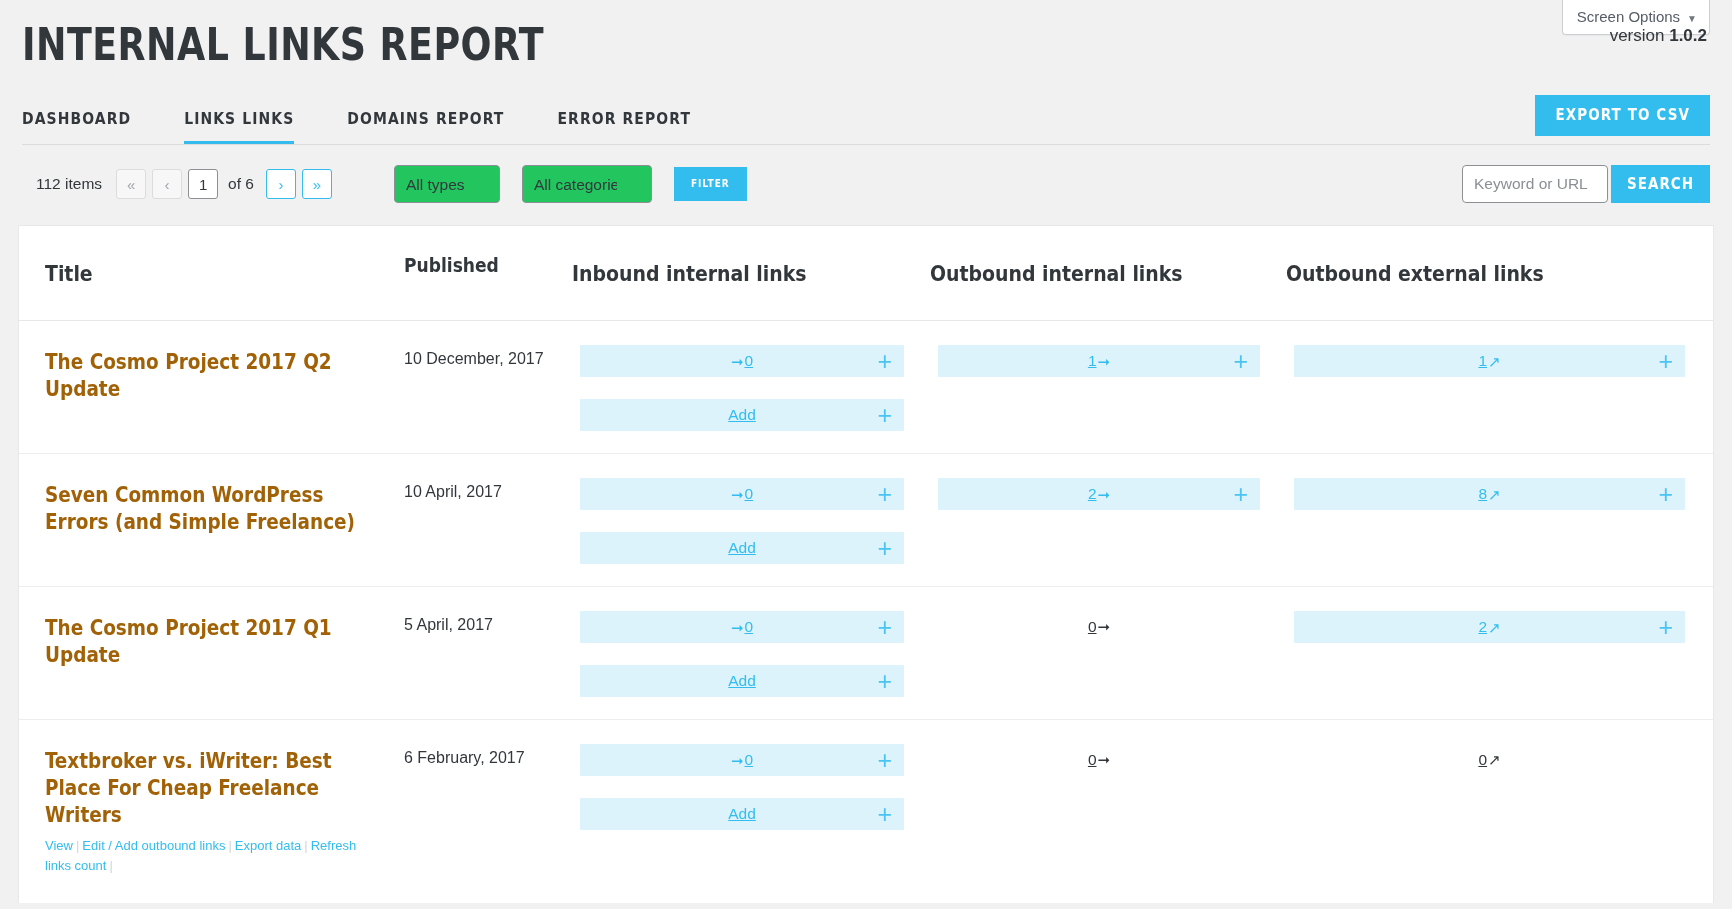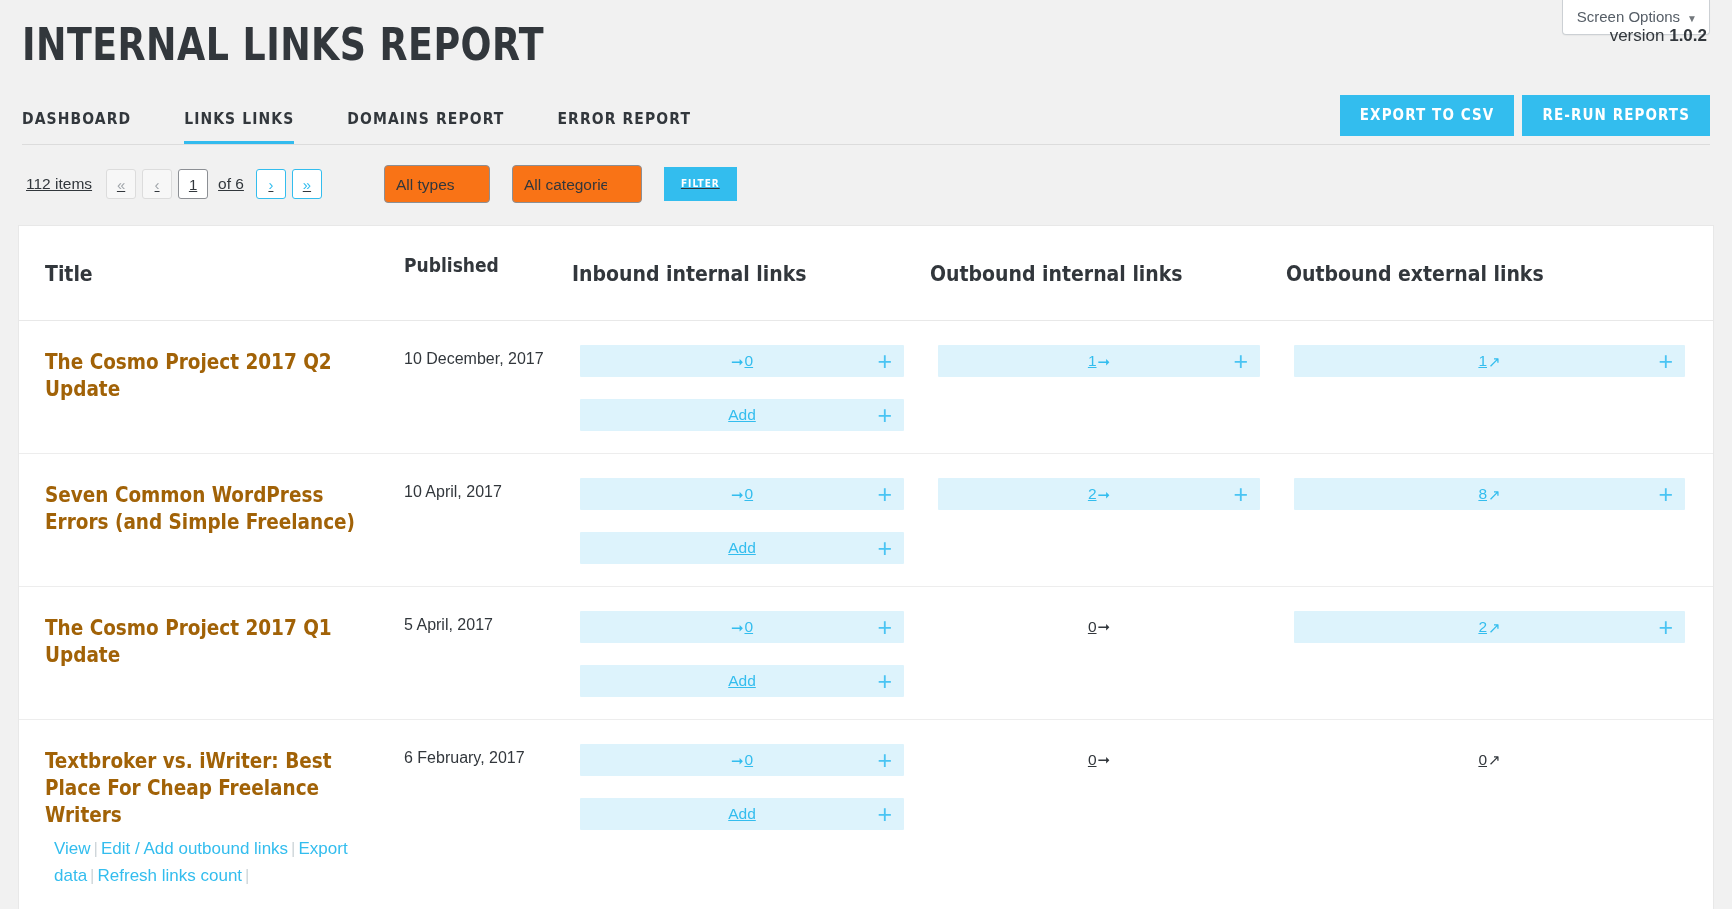--- a/index.html
+++ b/index.html
@@ -104,25 +104,24 @@
     font-weight: 700;
     letter-spacing: 1.1px;
     padding: 13px 20px 13px 20px;
     cursor: pointer;
     line-height: 1;
     white-space: nowrap;
   }
 
   
   .toolbar {
-    padding: 20px 22px 22px 26px;
+    padding: 20px 22px 22px 36px;
     display: flex;
     align-items: center;
     position: relative;
-    text-decoration: underline;
   }
   .items-count {
     font-size: 15.5px;
     color: #32373c;
     margin-right: 14px;
     white-space: nowrap;
   }
   .pager { display: flex; align-items: center; gap: 6px; }
   .pg-btn {
     width: 30px; height: 30px;
@@ -156,21 +155,21 @@
     font-size: 15.5px;
     color: #32373c;
     margin: 0 6px 0 4px;
     white-space: nowrap;
   }
 
   .select-wrap { position: relative; margin-left: 0; }
   .sel {
     appearance: none;
     -webkit-appearance: none;
-    background: #f97316;
+    background: #22c55e;
     border: 1px solid #8c8f94;
     border-radius: 4px;
     height: 38px;
     font-size: 15.5px;
     font-family: "Liberation Sans", sans-serif;
     color: #32373c;
     padding: 0 34px 0 11px;
     cursor: pointer;
   }
   .btn-filter {
@@ -255,24 +254,23 @@
     font-size: 20.5px;
     font-weight: 700;
     color: #a16207;
     text-decoration: none;
     line-height: 1.32;
     display: block;
     cursor: pointer;
   }
   .row-actions {
     margin-top: 7px;
-    font-size: 17px;
+    font-size: 13px;
     line-height: 1.55;
     color: #c9d0d4;
-    margin-left: 9px;
   }
   .row-actions a {
     color: #33bdee;
     text-decoration: none;
     cursor: pointer;
   }
   .row-actions .sep { color: #cfd6da; padding: 0 3px; }
 
   .cell-pub {
     padding: 26px 10px 26px 0;
@@ -355,21 +353,20 @@
 
   <div class="tabs-row">
     <div class="tabs">
       <a class="tab">DASHBOARD</a>
       <a class="tab active">LINKS LINKS</a>
       <a class="tab">DOMAINS REPORT</a>
       <a class="tab">ERROR REPORT</a>
     </div>
     <div class="head-buttons">
       <button class="btn-cyan">EXPORT TO CSV</button>
-      <button class="btn-cyan">RE-RUN REPORTS</button>
     </div>
   </div>
 </div>
 
 <div class="toolbar">
   <span class="items-count">112 items</span>
 
   <div class="pager">
     <div class="pg-btn">«</div>
     <div class="pg-btn">‹</div>
@@ -386,20 +383,24 @@
   </div>
 
   <div class="select-wrap" style="margin-left:22px;">
     <select class="sel" style="width:130px;">
       <option>All categories</option>
     </select>
   </div>
 
   <button class="btn-filter" style="margin-left:22px;">FILTER</button>
 
+  <div class="search-group">
+    <input class="search-input" placeholder="Keyword or URL" style="">
+    <button class="btn-search">SEARCH</button>
+  </div>
 </div>
 
 <div class="table-wrap">
   <table>
     <thead>
       <tr>
         <th class="c-title">Title</th>
         <th class="c-pub">Published</th>
         <th class="c-in">Inbound internal links</th>
         <th class="c-out">Outbound internal links</th>

